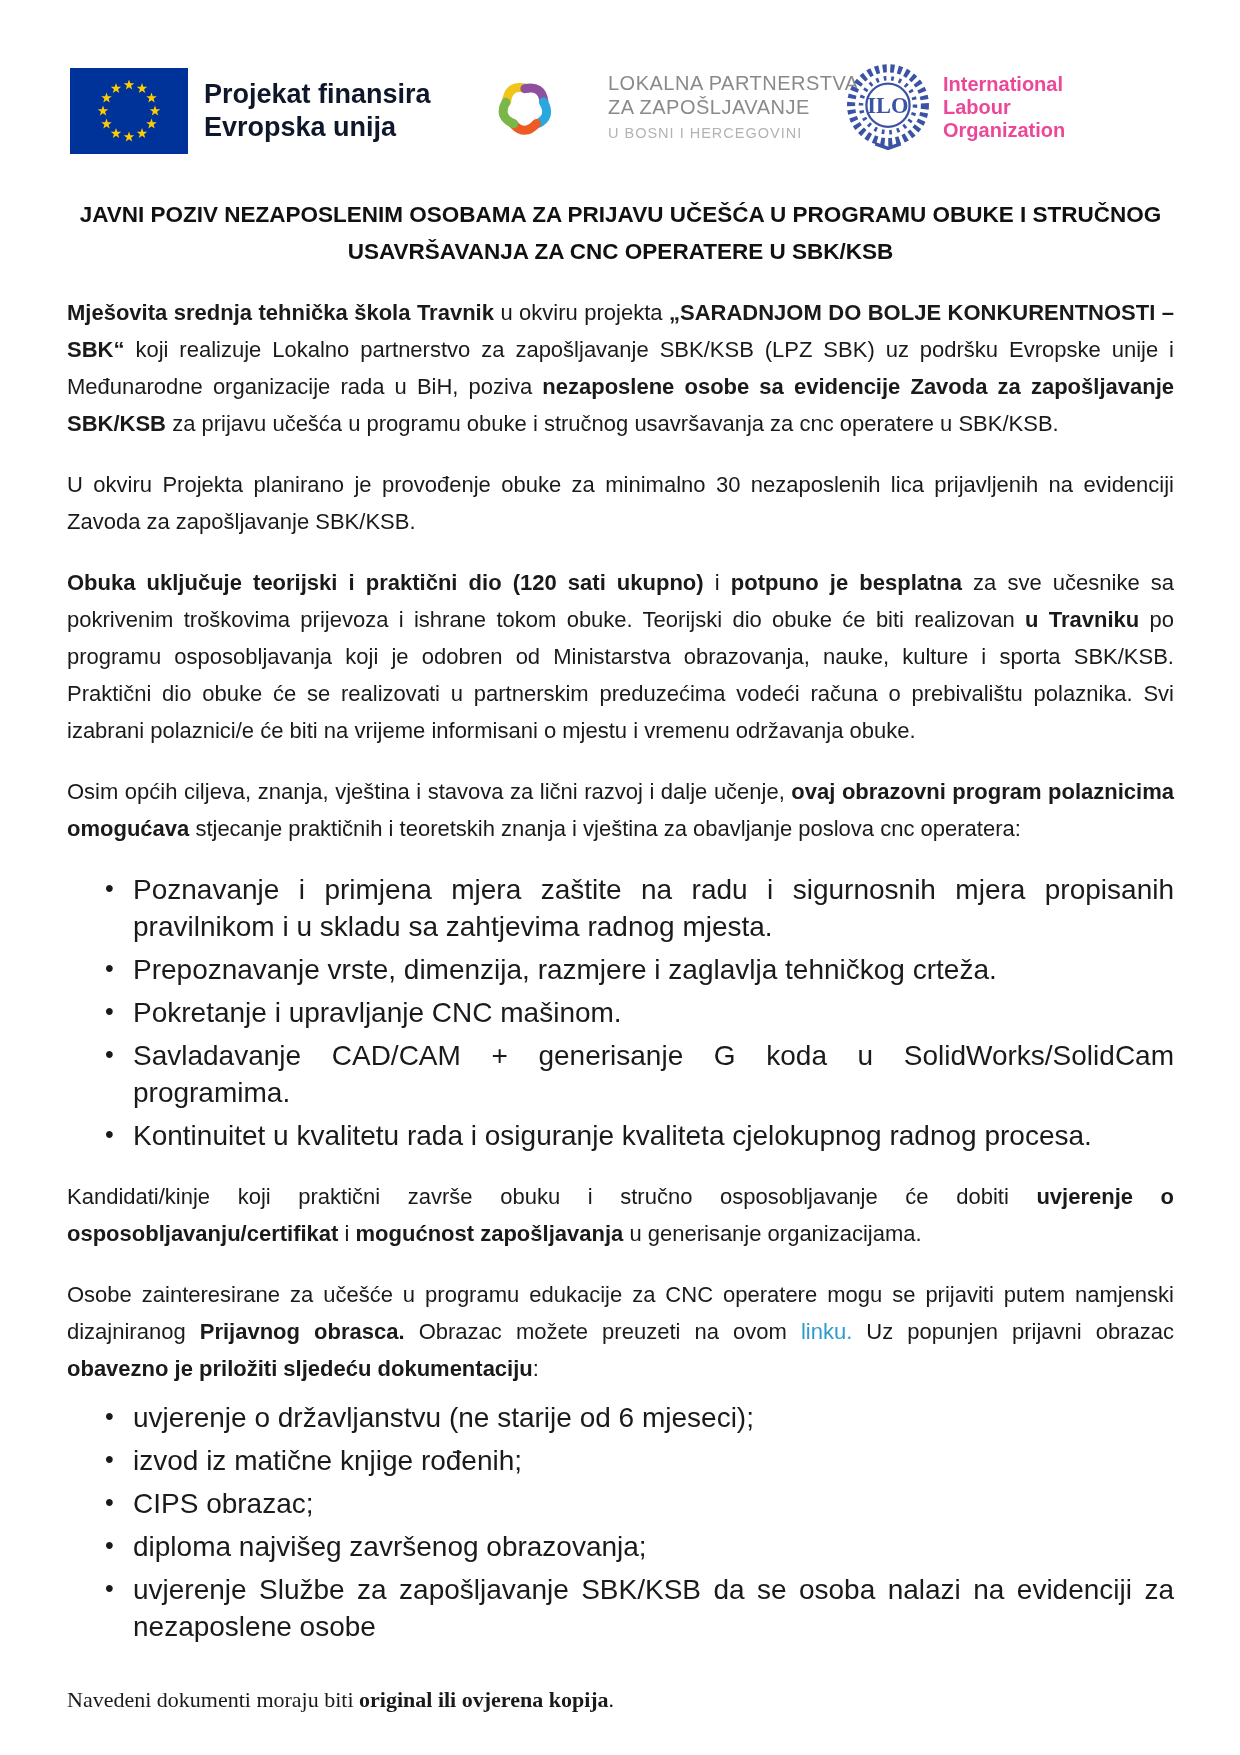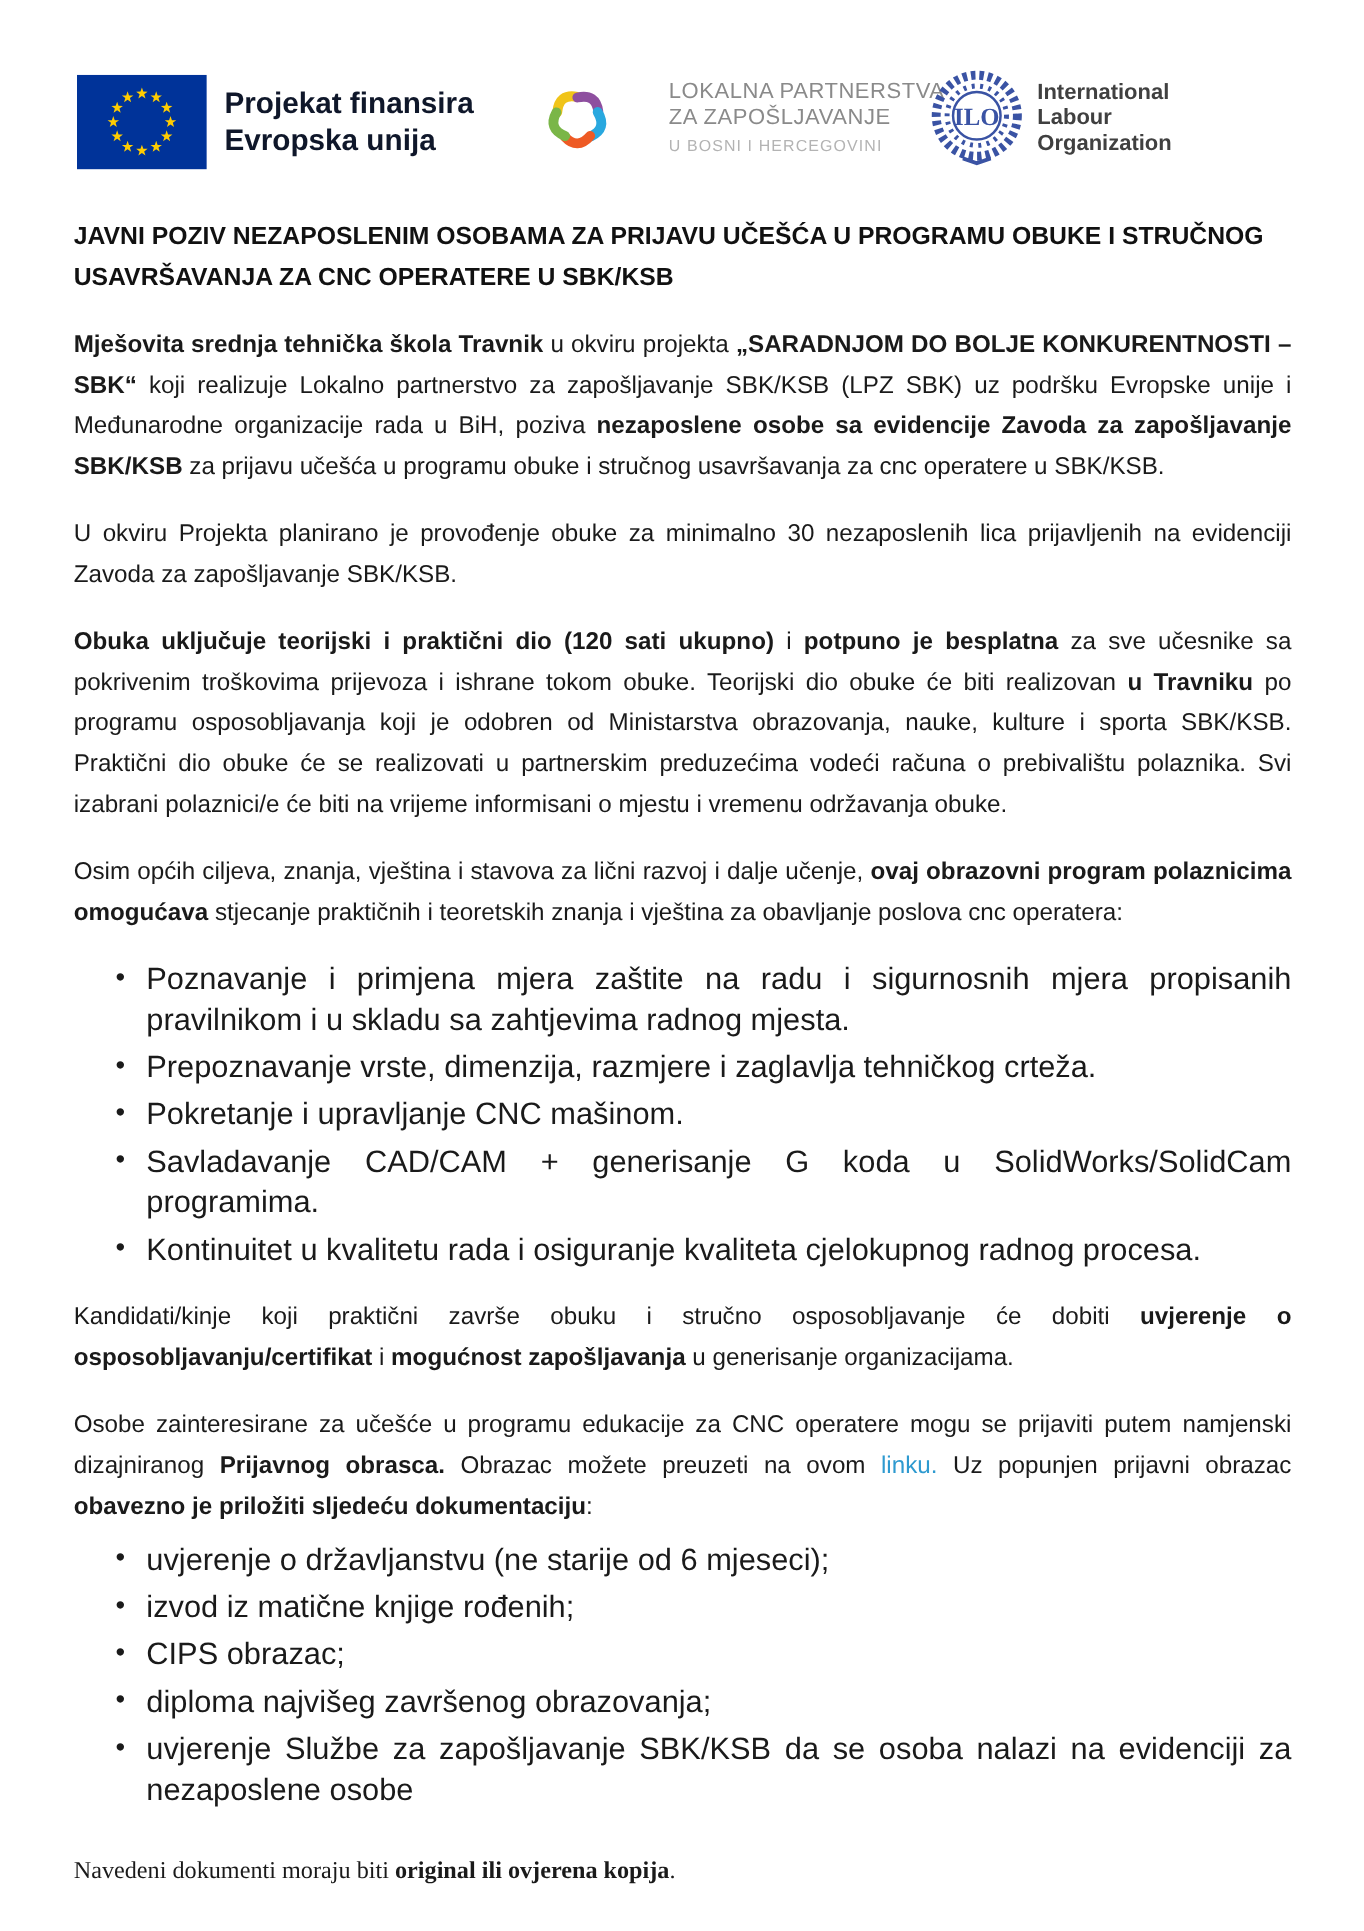--- a/index.html
+++ b/index.html
@@ -18,21 +18,21 @@
   .lpz-group  { left: 484px; top: 64px; gap: 30px; }
   .ilo-group  { left: 843px; top: 62px; }
 
   .eu-caption { margin-left: 16px; font-weight: bold; font-size: 27px; line-height: 33px; }
   .lpz-caption { margin-left: 12px; font-size: 20px; line-height: 24px; letter-spacing: 0.5px; }
   .lpz-caption .sub { font-size: 14.5px; letter-spacing: 1px; margin-top: 2px; }
   .ilo-caption { margin-left: 10px; font-weight: 600; font-size: 20px; line-height: 23px; }
 
   
   .content { padding: 0 66px 0 67px; }
-  .doc-title { margin: 30px 0 0 0; font-size: 22.5px; line-height: 37px; font-weight: bold; text-align: left; color: #111; }
+  .doc-title { margin: 30px 0 0 0; font-size: 22.5px; line-height: 37px; font-weight: bold; text-align: center; color: #111; }
   p.body { margin: 24px 0 0 0; font-size: 22px; line-height: 37px; text-align: justify; }
   ul.bullets { margin: 24px 0 0 0; padding: 0; list-style: none; }
   ul.bullets.tight { margin-top: 12px; }
   ul.bullets li { position: relative; padding-left: 66px; font-size: 28px; line-height: 37px; text-align: justify; margin: 0 0 6px 0; }
   ul.bullets li::before { content: "\2022"; position: absolute; left: 38px; top: -1px; font-size: 25px; color: #1a1a1a; }
   p.last-note { margin-top: 36px; font-family: Liberation Serif, serif; }
   .b { font-weight: bold; }
   .link { text-decoration: none; cursor: pointer; }
   .doc-footer { margin-top: 60px; text-align: center; font-weight: bold; font-size: 22px; }
 </style>
@@ -90,21 +90,21 @@
     <div class="logo-group ilo-group">
       <svg width="90" height="90" viewBox="0 0 100 100">
         <g fill="none" stroke="#3A53A4">
           <circle cx="50" cy="48" r="41" stroke-width="9" stroke-dasharray="4.5 4"></circle>
           <circle cx="50" cy="48" r="30" stroke-width="5" stroke-dasharray="3 5.5"></circle>
           <circle cx="50" cy="48" r="24" stroke-width="2.5"></circle>
           <path d="M 36,91 L 50,96 L 64,91" stroke-width="4"></path>
         </g>
         <text x="50" y="57" text-anchor="middle" font-size="25" font-weight="bold" style="font-family:'Liberation Serif',serif" fill="#3A53A4">ILO</text>
       </svg>
-      <div class="ilo-caption" style="color:#404040;">
+      <div class="ilo-caption" style="color:#ec4899;">
         <div>International</div>
         <div>Labour</div>
         <div>Organization</div>
       </div>
     </div>
   </div>
 
   <div class="content">
 
     <h1 class="doc-title">

